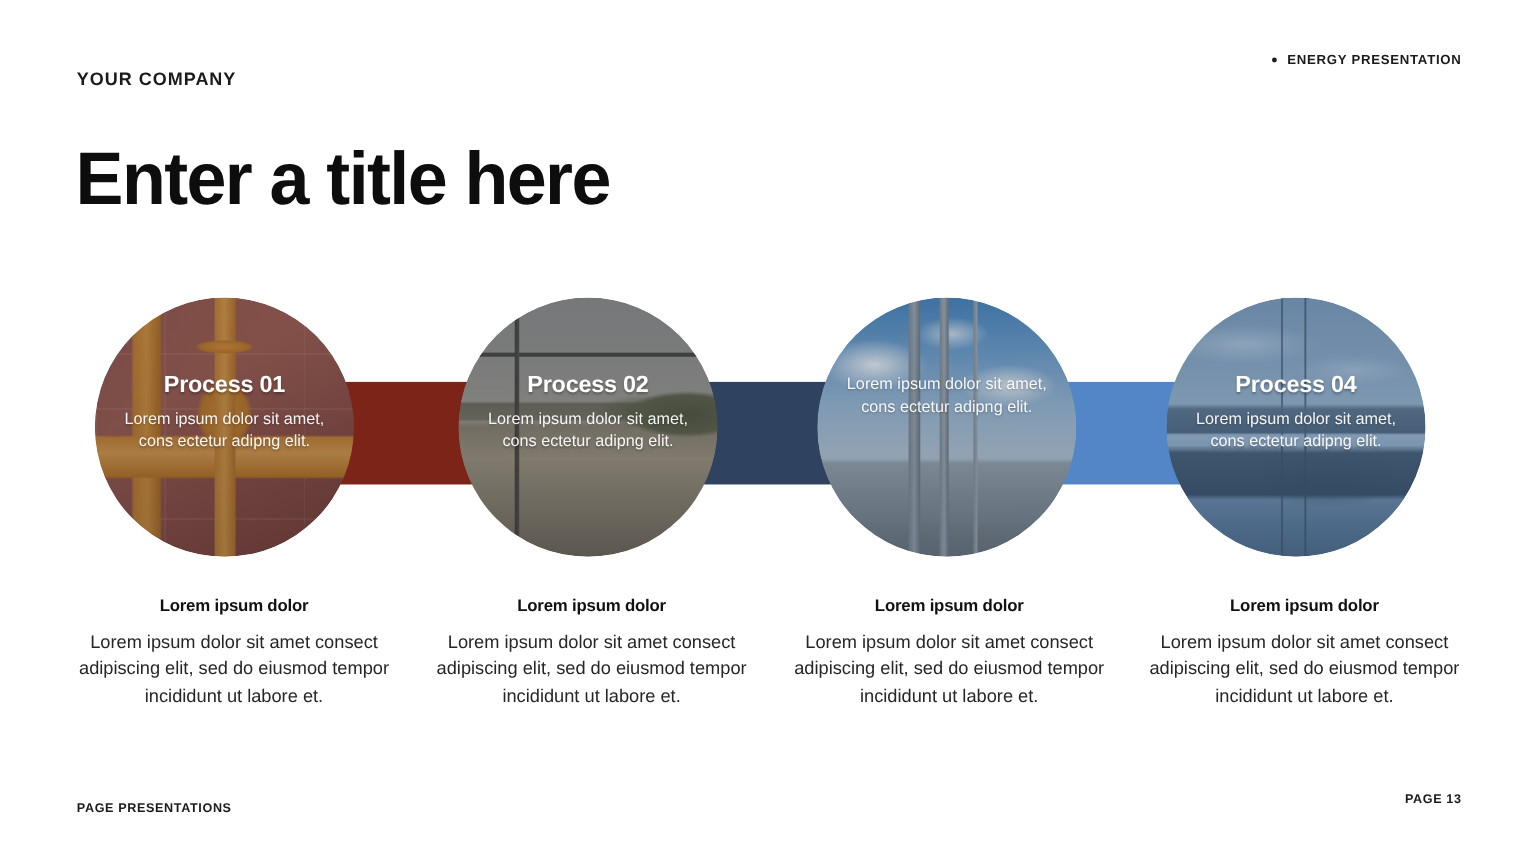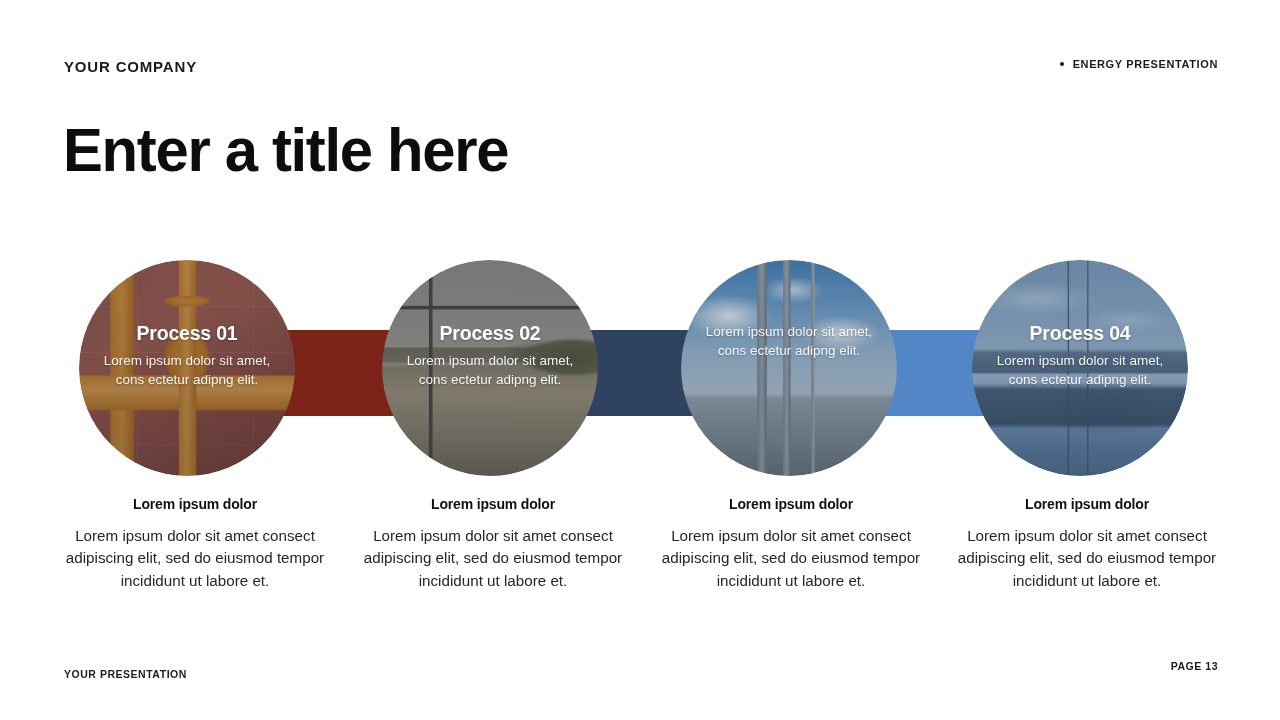--- a/index.html
+++ b/index.html
@@ -28,21 +28,21 @@
     top: 58px;
     font-size: 15px;
     font-weight: 700;
     letter-spacing: 0.055em;
     color: #1b1b1b;
     white-space: nowrap;
   }
   .hdr-right {
     position: absolute;
     right: 62px;
-    top: 58px;
+    top: 44px;
     display: flex;
     align-items: center;
     gap: 9px;
     white-space: nowrap;
   }
   .hdr-dot {
     width: 4px;
     height: 4px;
     border-radius: 50%;
     background: #1b1b1b;
@@ -67,21 +67,21 @@
     color: #0d0d0d;
     transform: scaleX(0.965);
     transform-origin: left top;
     white-space: nowrap;
   }
 
   
   .band {
     position: absolute;
     left: 0;
-    top: 260px;
+    top: 248px;
     width: 1280px;
     height: 222px;
   }
 
   
   .connector {
     position: absolute;
     top: 70px;
     height: 86px;
     clip-path: polygon(0 0, 88% 0, 100% 50%, 88% 100%, 0 100%, 6.5% 50%);
@@ -349,16 +349,16 @@
     <div class="cap k3">
       <div class="cap-title">Lorem ipsum dolor</div>
       <div class="cap-body">Lorem ipsum dolor sit amet consect adipiscing elit, sed do eiusmod tempor incididunt ut labore et.</div>
     </div>
     <div class="cap k4">
       <div class="cap-title">Lorem ipsum dolor</div>
       <div class="cap-body">Lorem ipsum dolor sit amet consect adipiscing elit, sed do eiusmod tempor incididunt ut labore et.</div>
     </div>
   </div>
 
-  <div class="ftr-left">YOUR PRESENTATION</div>
+  <div class="ftr-left">PAGE PRESENTATIONS</div>
   <div class="ftr-right">PAGE 13</div>
 
 </div>
 
 </body></html>

